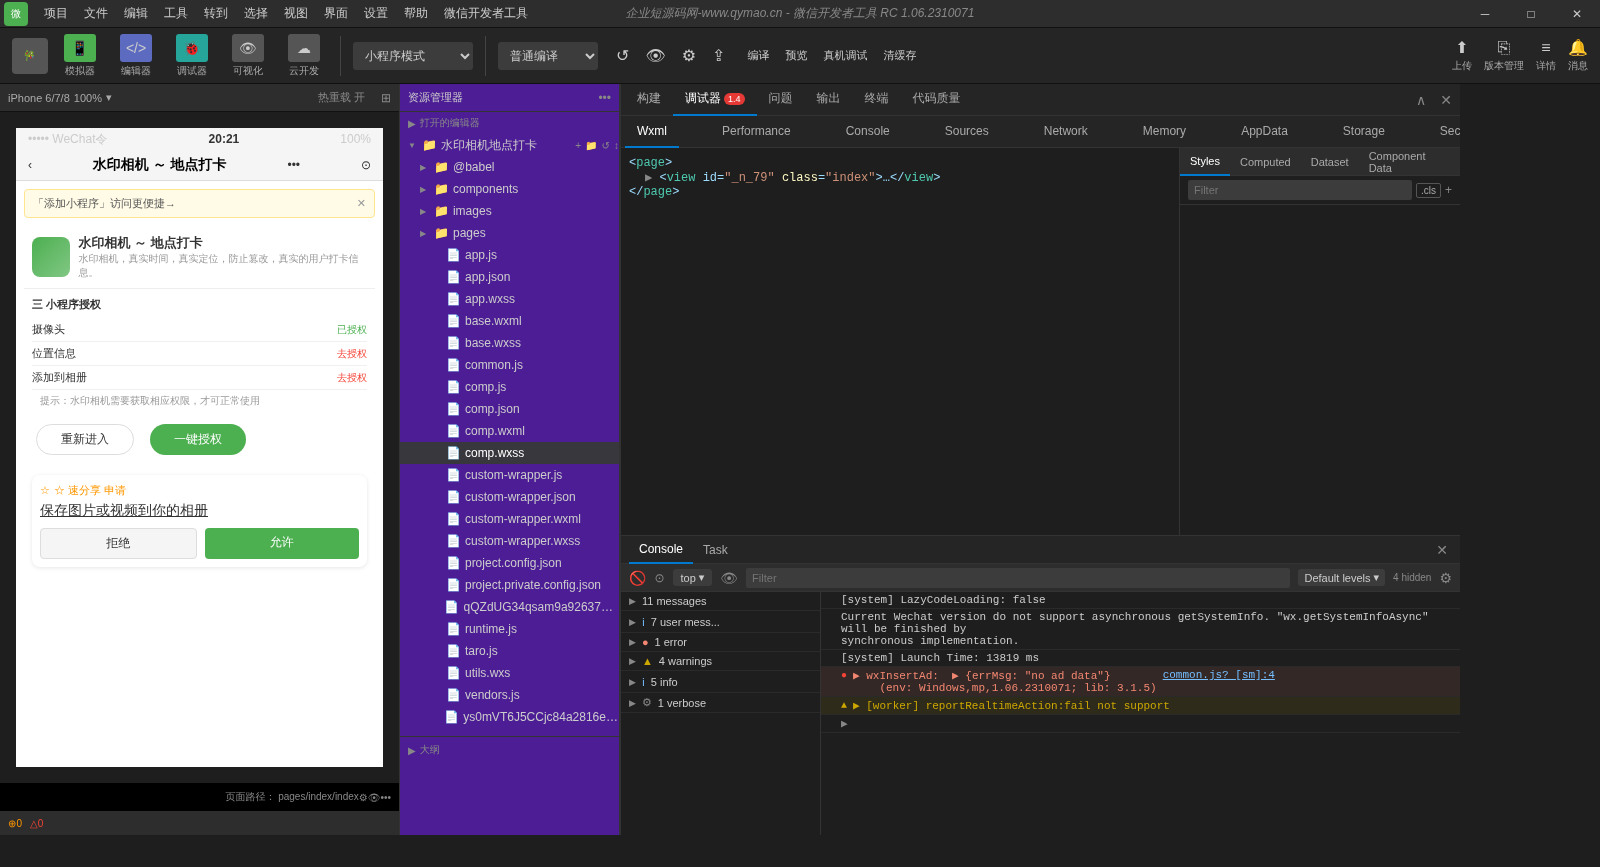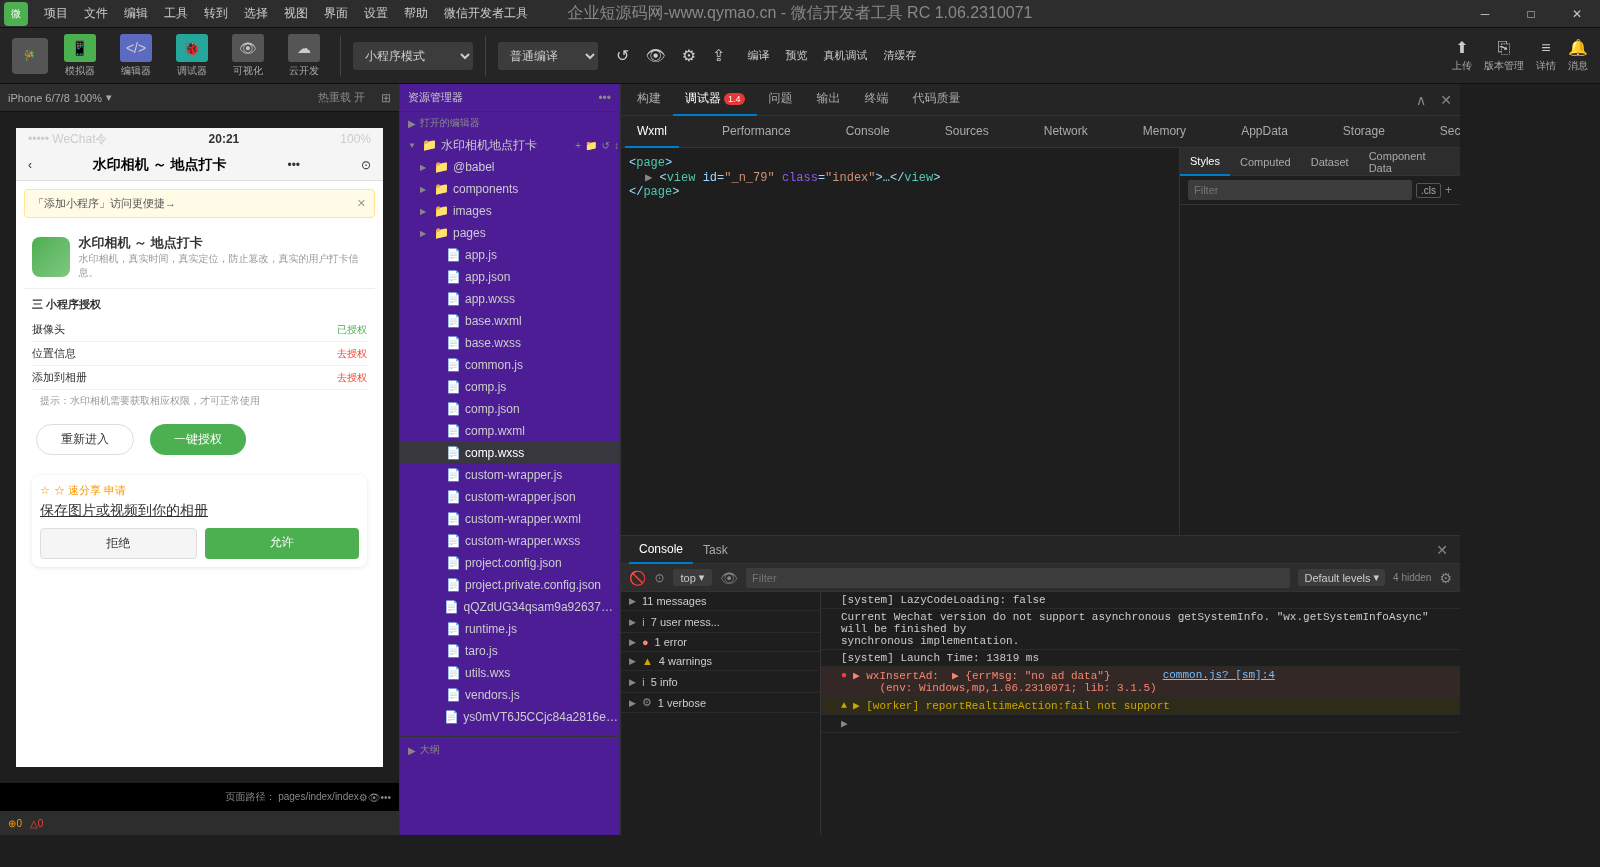--- a/index.html
+++ b/index.html
@@ -116,21 +116,21 @@
     .log-line.warn-line { background: rgba(204,167,0,0.1); color: #cca700; }
     .log-line.info-line { color: #ccc; }
     .log-line .log-icon { flex-shrink: 0; font-size: 10px; margin-top: 1px; }
     .log-link { color: #75beff; text-decoration: underline; cursor: pointer; float: right; }
 
     
     .top-bar { display: flex; align-items: center; background: #2d2d2d; height: 28px; padding: 0 0 0 4px; border-bottom: 1px solid #111; position: relative; }
     .top-bar .logo { width: 24px; height: 24px; background: #4caf50; border-radius: 4px; margin-right: 8px; display: flex; align-items: center; justify-content: center; color: white; font-size: 10px; }
     .menu-items { display: flex; gap: 0; }
     .menu-item { padding: 0 8px; height: 28px; display: flex; align-items: center; font-size: 12px; color: #ccc; cursor: pointer; }
-    .center-title { position: absolute; left: 50%; transform: translateX(-50%); font-size: 16px; color: #888; white-space: nowrap; }
+    .center-title { position: absolute; left: 50%; transform: translateX(-50%); font-size: 12px; color: #888; white-space: nowrap; font-style: italic; }
     .win-controls { margin-left: auto; display: flex; gap: 0; }
     .win-btn { width: 46px; height: 28px; display: flex; align-items: center; justify-content: center; cursor: pointer; color: #ccc; font-size: 12px; }
 
     .devtools-close-btn { margin-left: auto; display: flex; align-items: center; gap: 6px; }
     .devtools-close-btn span { color: #888; cursor: pointer; font-size: 14px; padding: 0 4px; }
 
     .console-left { width: 200px; border-right: 1px solid #333; display: flex; flex-direction: column; }
     .console-right { flex: 1; display: flex; flex-direction: column; }
 
     .sim-bottom-bar { display: flex; align-items: center; background: #2d2d2d; height: 24px; padding: 0 8px; gap: 8px; }
@@ -546,21 +546,21 @@
       </div>
 
       <div class="devtools-body">
         <div class="wxml-panel">
           <div class="wxml-code">
             <div style="color:#9cdcfe;">&lt;<span style="color:#4ec9b0;">page</span>&gt;</div>
             <div style="padding-left:16px;">
               <span style="color:#888;">▶</span>
               &lt;<span style="color:#4ec9b0;">view</span>
               <span style="color:#9cdcfe;"> id</span>=<span style="color:#ce9178;">"_n_79"</span>
-              <span style="color:#8b5cf6;"> class</span>=<span style="color:#ce9178;">"index"</span>&gt;…&lt;/<span style="color:#4ec9b0;">view</span>&gt;
+              <span style="color:#fef9c3;"> class</span>=<span style="color:#ce9178;">"index"</span>&gt;…&lt;/<span style="color:#4ec9b0;">view</span>&gt;
             </div>
             <div style="color:#9cdcfe;">&lt;/<span style="color:#4ec9b0;">page</span>&gt;</div>
           </div>
         </div>
         <div class="styles-panel">
           <div class="styles-tabs">
             <div class="styles-tab active">Styles</div>
             <div class="styles-tab">Computed</div>
             <div class="styles-tab">Dataset</div>
             <div class="styles-tab">Component Data</div>

